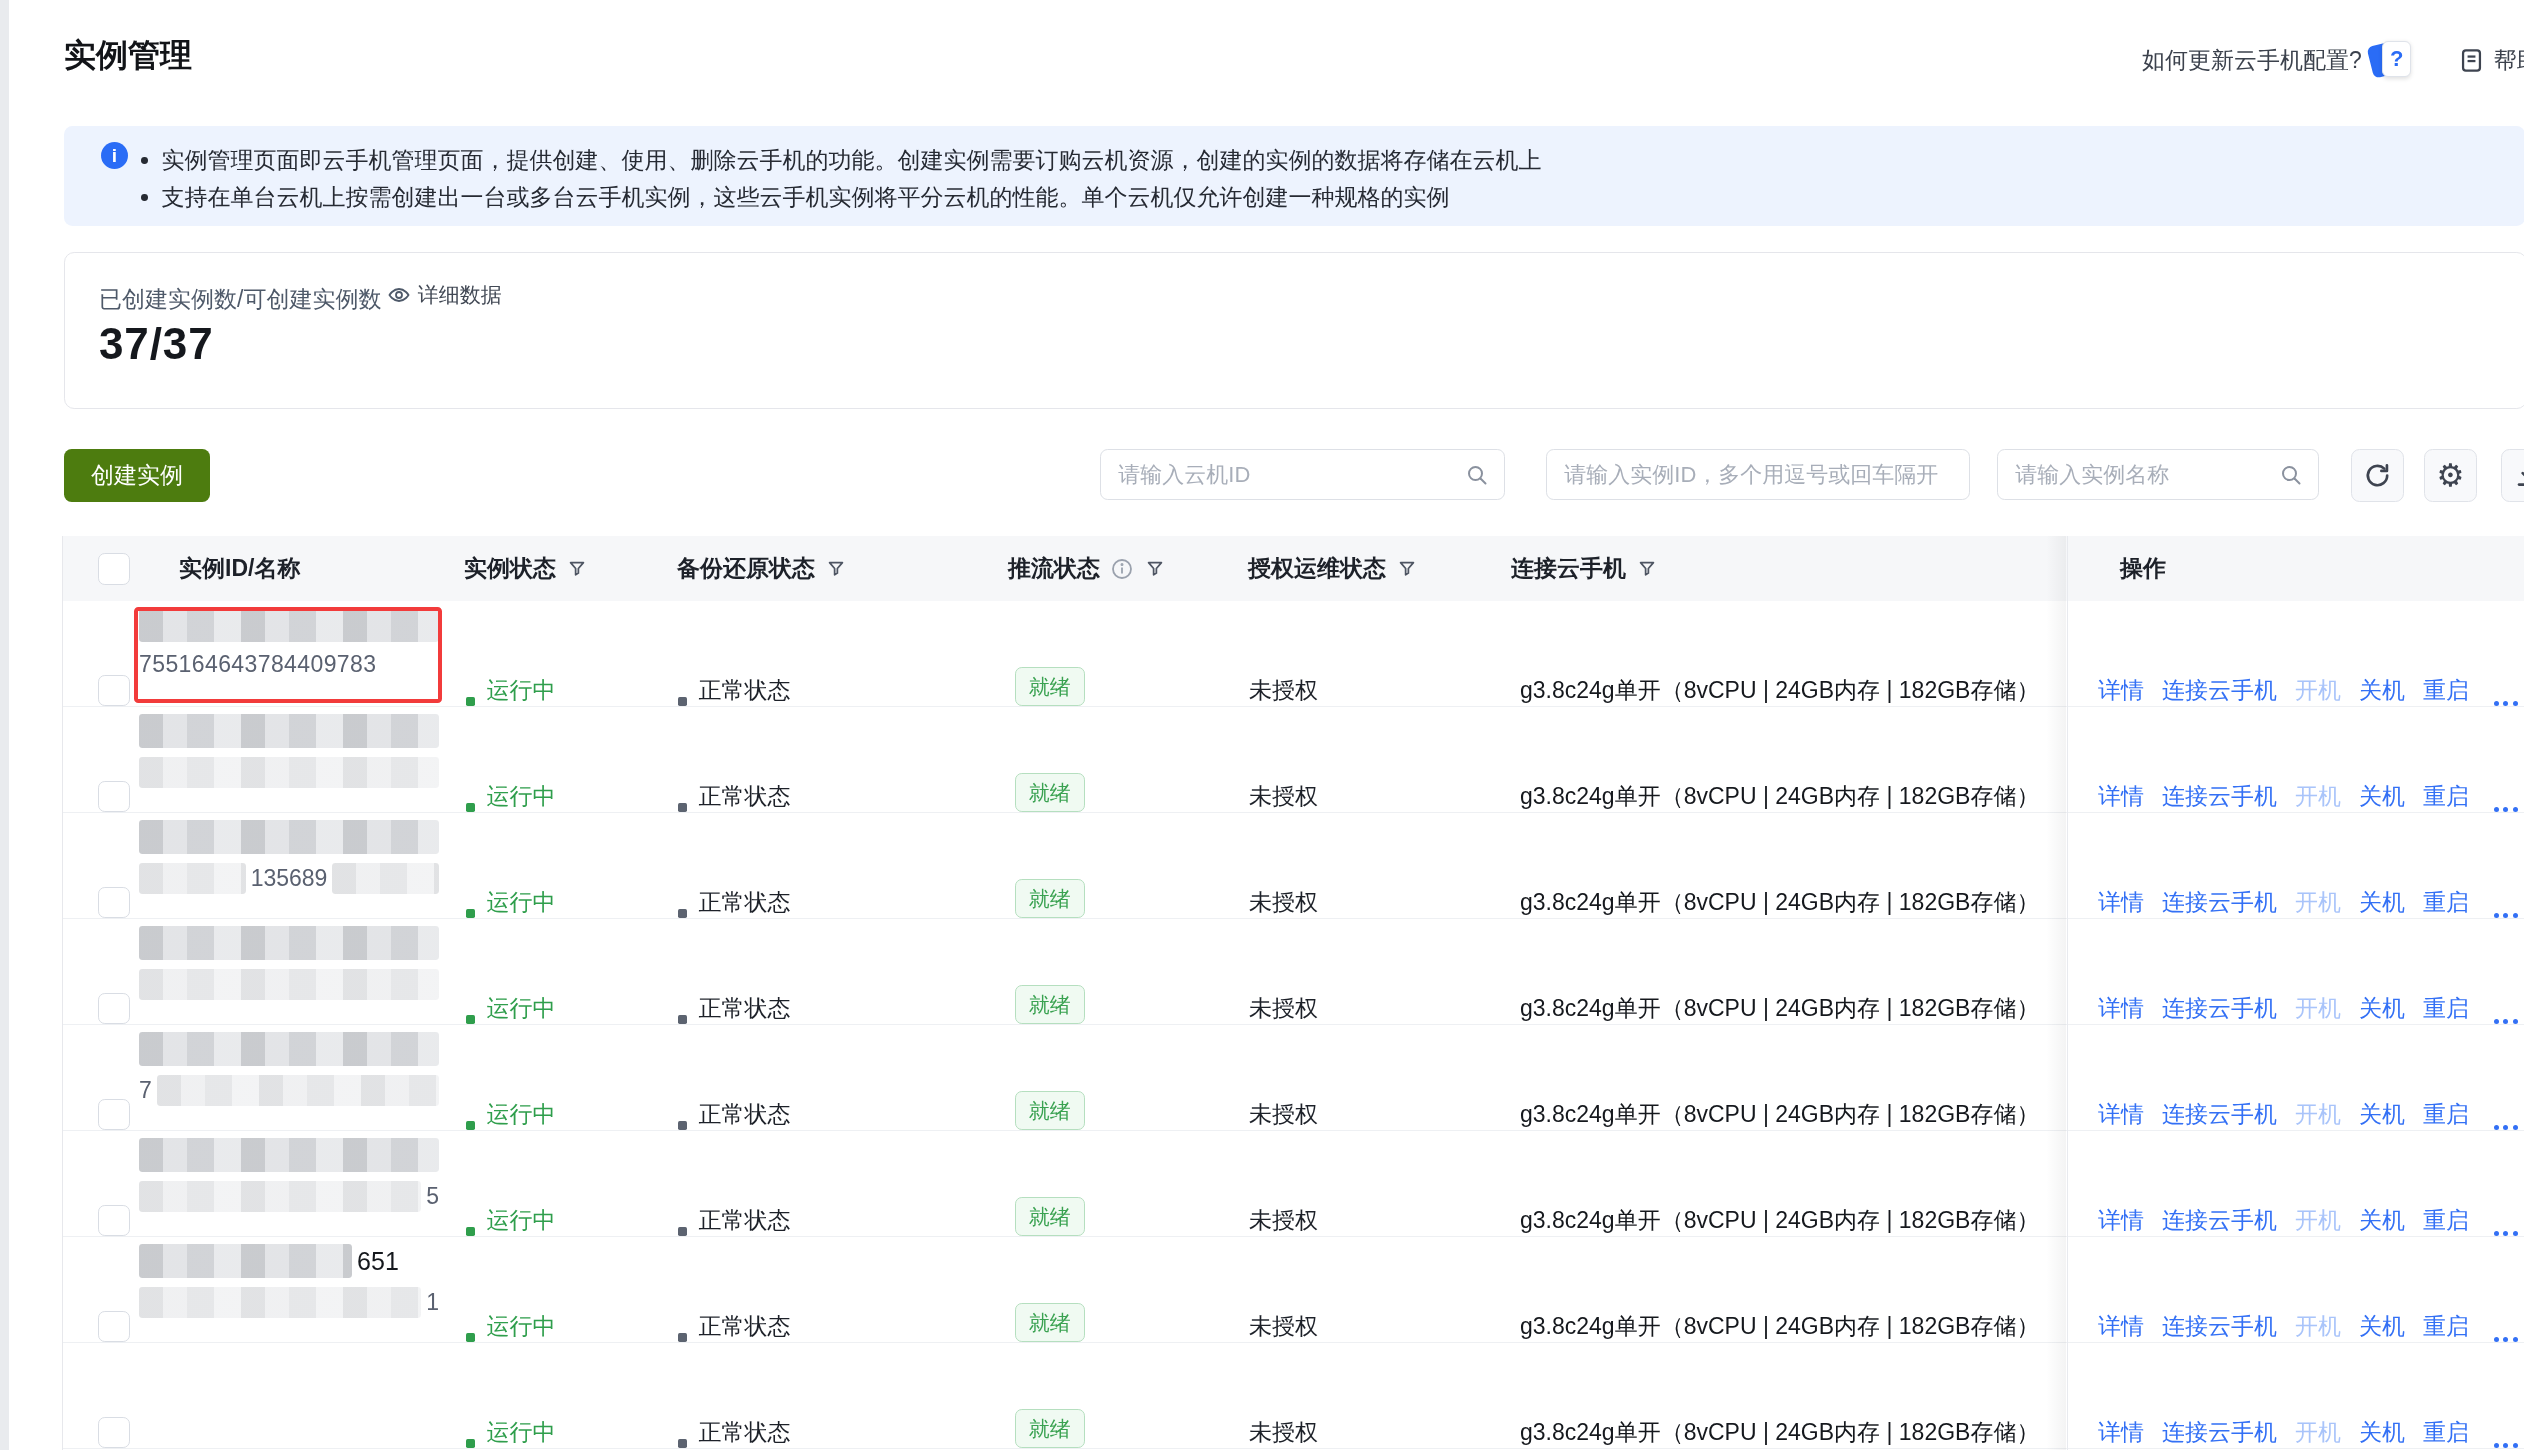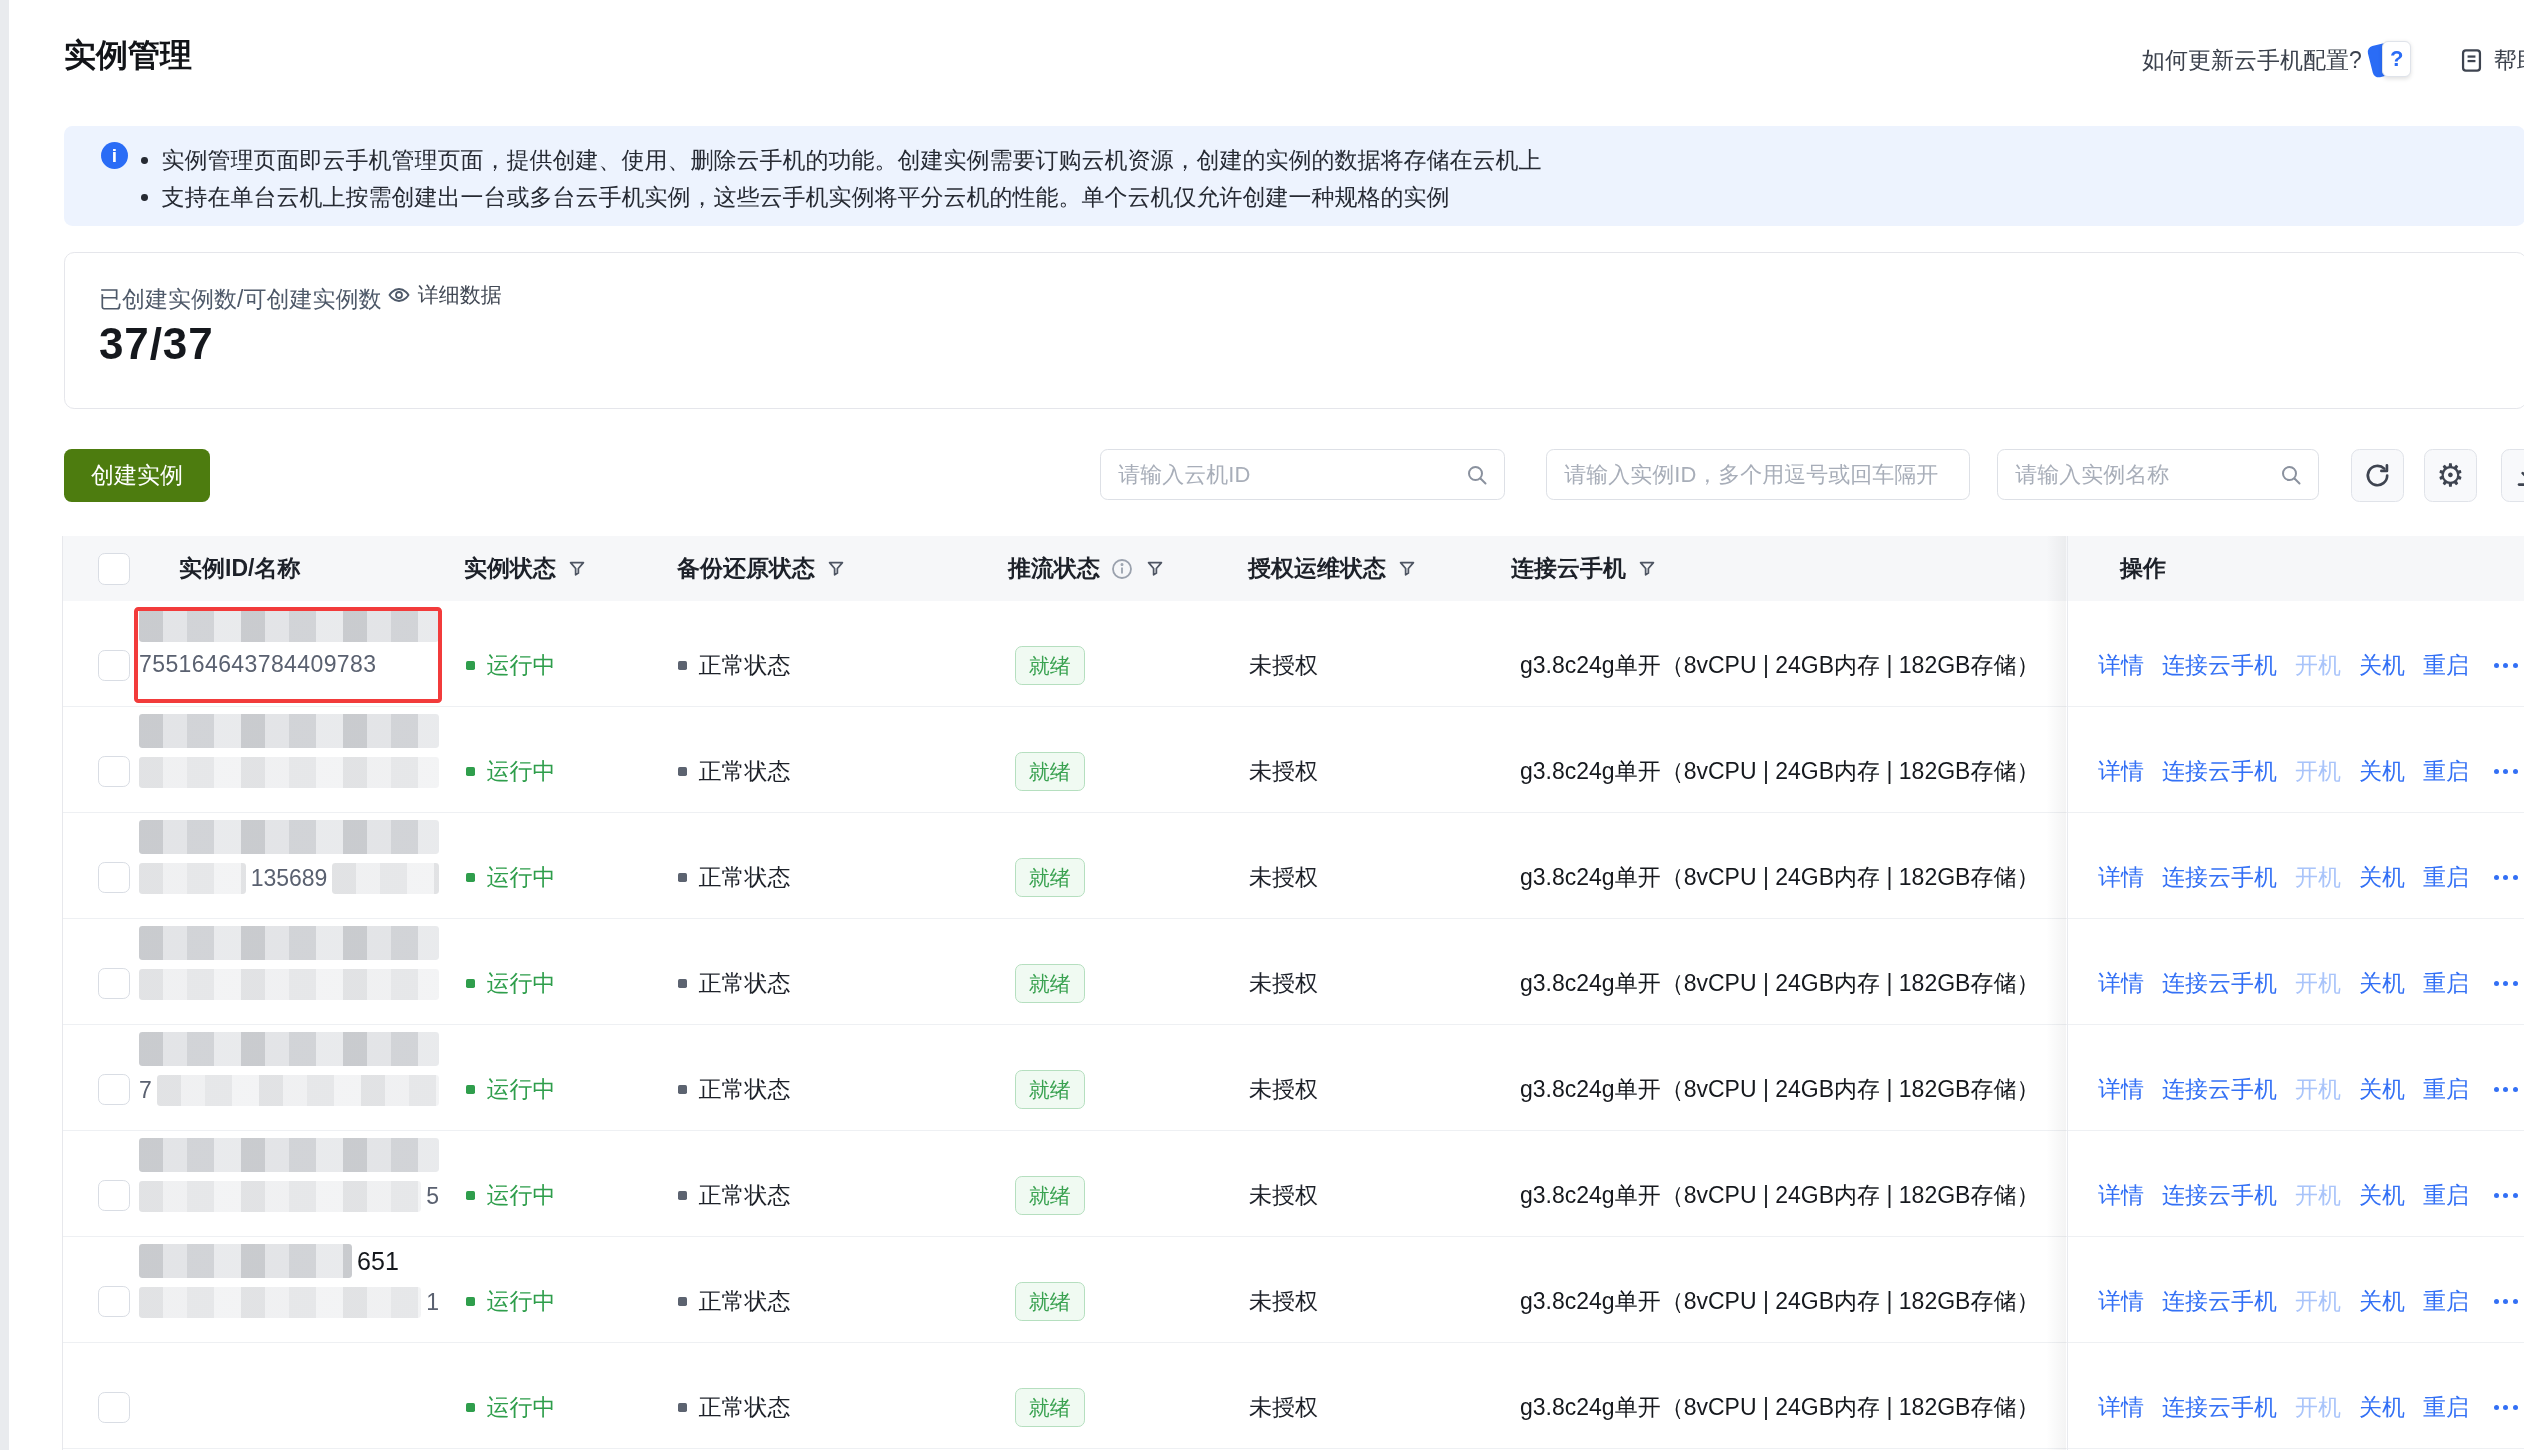--- a/index.html
+++ b/index.html
@@ -44,21 +44,21 @@
   .tool-btn{position:absolute;top:449px;width:53px;height:53px;background:#f8f9fb;border:0.9px solid #e0e3e9;border-radius:8.5px;
             display:flex;align-items:center;justify-content:center;cursor:pointer;box-sizing:border-box;}
   .tb-refresh{left:2351px;} .tb-gear{left:2424px;font-size:31px;color:#3e4450;line-height:1;} .tb-down{left:2501px;}
 
   
   .thead{position:absolute;left:62px;top:536px;width:2463px;height:65px;background:#f6f7f9;}
   .table-left-border{position:absolute;left:62px;top:536px;width:0.9px;height:914px;background:#e7e8ec;}
   .hcell{position:absolute;top:0;height:65px;display:flex;align-items:center;gap:10.2px;font-size:23px;font-weight:700;color:#1d2129;white-space:nowrap;}
   .tbody{position:absolute;left:62px;top:601px;width:2463px;}
   .trow{position:relative;height:105px;border-bottom:0.9px solid #eef0f3;background:#fff;}
-  .cell{position:absolute;top:12px;height:100%;display:flex;align-items:center;white-space:nowrap;}
+  .cell{position:absolute;top:0;height:100%;display:flex;align-items:flex-end;white-space:nowrap;}
 
   .cb{width:31.5px;height:31.5px;background:#fff;border:1.7px solid #d9dde4;border-radius:6.8px;box-sizing:border-box;cursor:pointer;}
   .hcb{position:absolute;left:36px;top:17px;}
 
   .namecell{position:absolute;left:77px;top:7px;width:300px;text-align:center;}
   .mline{display:flex;align-items:center;}
   .mosaic{height:34px;border-radius:3.4px;flex:1;
       background:repeating-linear-gradient(90deg,rgba(148,152,159,.50) 0 24px,rgba(193,196,202,.45) 24px 48px,rgba(165,169,176,.50) 48px 75px,rgba(206,209,214,.45) 75px 102px);}
   .mline2{margin-top:8.5px;}
   .mline2 .mosaic{height:31px;opacity:.55;}

